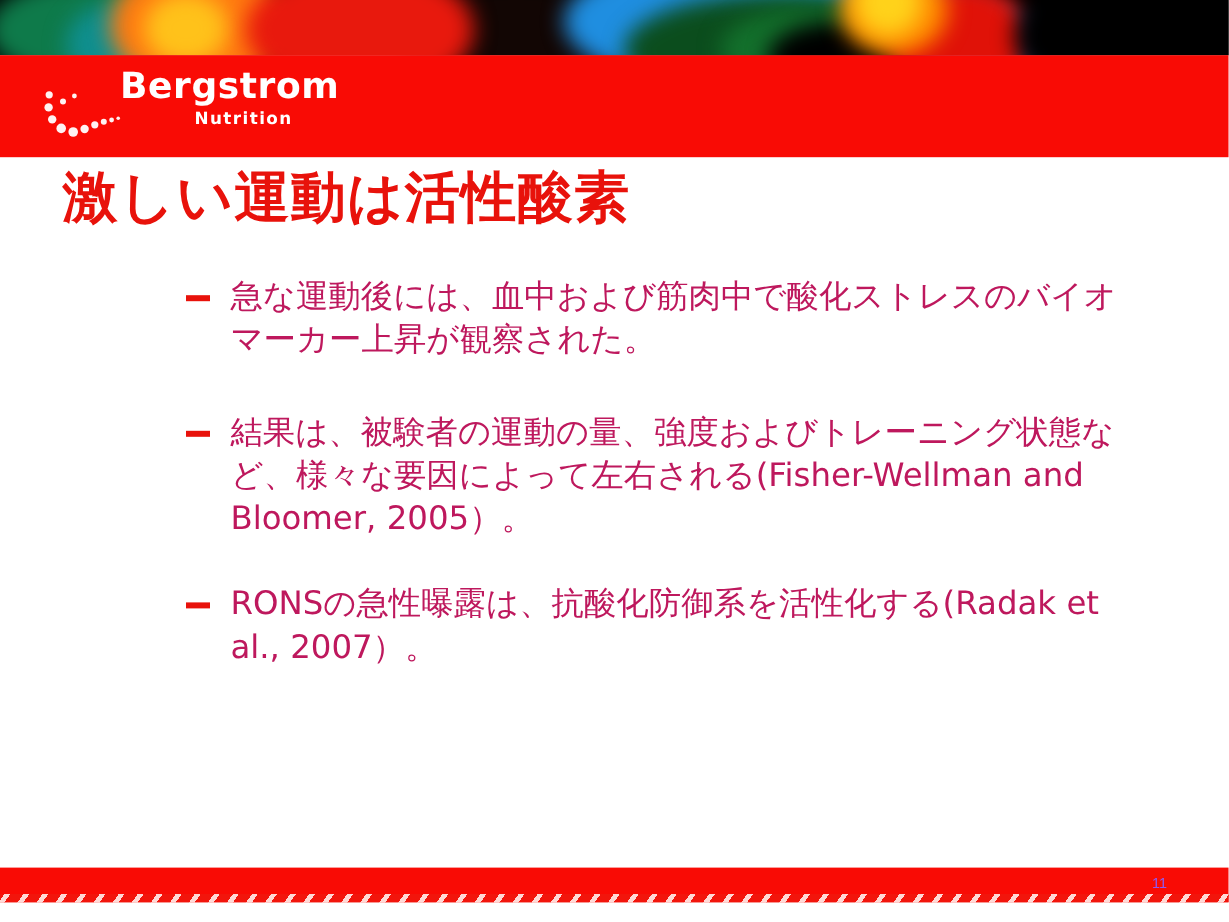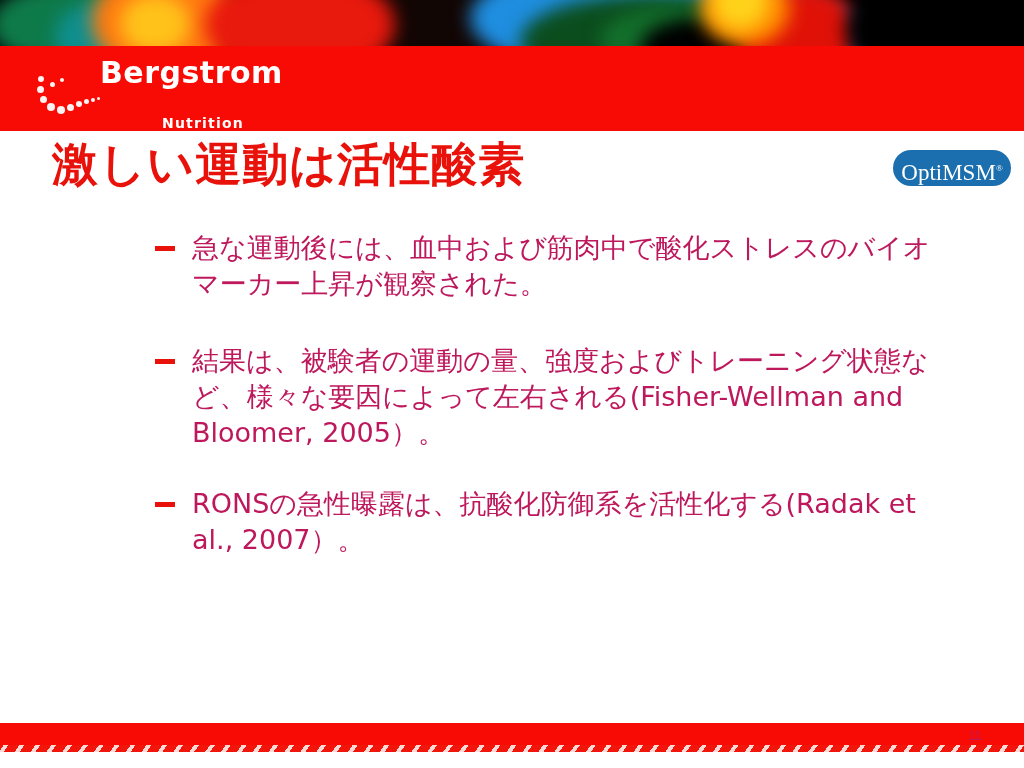--- a/index.html
+++ b/index.html
@@ -80,21 +80,20 @@
   .logo-sub {
     position: absolute;
     left: 126px;
     top: 36px;
     color: #ffffff;
     font-size: 14px;
     font-weight: bold;
     letter-spacing: 1.2px;
     line-height: 1;
     font-family: "DejaVu Sans", sans-serif;
-    margin-top: 24px;
   }
   .swirl {
     position: absolute;
     left: 0;
     top: 14px;
     width: 76px;
     height: 44px;
   }
   .swirl i {
     position: absolute;
@@ -232,22 +231,22 @@
       #ffd9d6 4px,
       #f2150c 4px,
       #f2150c 13px
     );
   }
   .page-number {
     position: absolute;
     left: 960px;
     top: 729px;
     width: 30px;
-    text-align: center;
-    color: #be185d;
+    text-align: left;
+    color: #8b5cf6;
     font-size: 12px;
     font-family: "Liberation Sans", sans-serif;
   }
 </style>
 </head>
 <body>
 
 <div id="slide">
 
   <div class="banner">
@@ -286,23 +285,20 @@
         <i style="left:14px; top:12px; width:5px;  height:5px;"></i>
         <i style="left:24px; top:8px;  width:4px;  height:4px;"></i>
       </span>
       <span class="logo-word">Bergstrom</span>
       <span class="logo-sub">Nutrition</span>
     </div>
   </div>
 
   <div class="title">激しい運動は活性酸素</div>
 
-  <div class="optimsm">
-    <span>OptiMSM</span><span class="reg">®</span>
-  </div>
 
   <div class="body">
 
 
     <div class="row lvl2">
       <span class="mark"></span>
       <span>急な運動後には、血中および筋肉中で酸化ストレスのバイオマーカー上昇が観察された。</span>
     </div>
 
 

